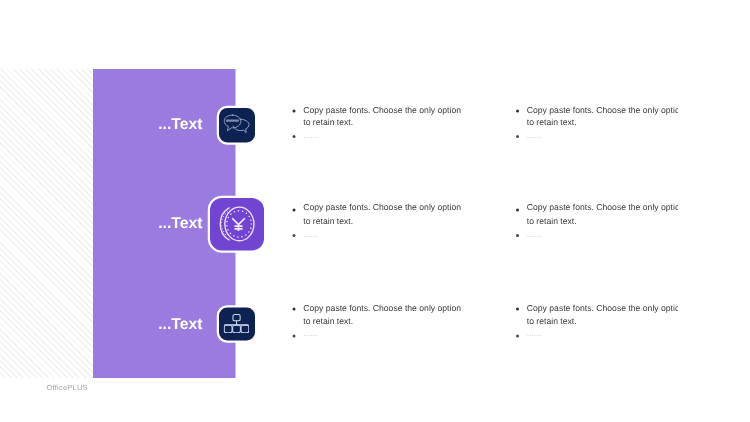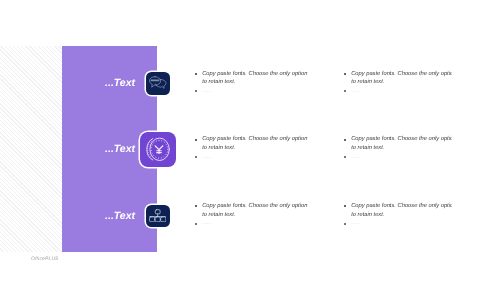--- a/index.html
+++ b/index.html
@@ -1,19 +1,19 @@
 <!DOCTYPE html>
 <html><head>
 <meta charset="utf-8">
 <style>
   html,body{margin:0;padding:0;}
   body{width:500px;height:281px;background:#ffffff;
        font-family:"Liberation Sans",sans-serif;overflow:hidden;
        -webkit-font-smoothing:antialiased;text-rendering:geometricPrecision;}
-  .slide{position:relative;width:452px;height:281px;background:#ffffff;overflow:hidden;font-style:italic;}
+  .slide{position:relative;width:452px;height:281px;background:#ffffff;overflow:hidden;}
   .stripes{position:absolute;left:0;top:46px;width:62px;height:206px;
     background:repeating-linear-gradient(45deg,#ffffff 0px,#ffffff 2.05px,#f1f1f4 2.05px,#f1f1f4 2.93px);}
   .panel{position:absolute;left:62px;top:46px;width:95px;height:206px;background:#9a7be0;}
   .rowlabel{position:absolute;color:#ffffff;font-weight:bold;font-size:10.5px;
     white-space:nowrap;text-align:right;}
   .iconbox{position:absolute;border-radius:6px;
     box-shadow:0 0 0 1.5px #ffffff;display:flex;align-items:center;justify-content:center;}
   .ib-sm{width:23.5px;height:22.5px;border-radius:5.5px;}
   .ib-lg{width:36px;height:35.5px;border-radius:8px;}
   .dark{background:#0d2253;}

